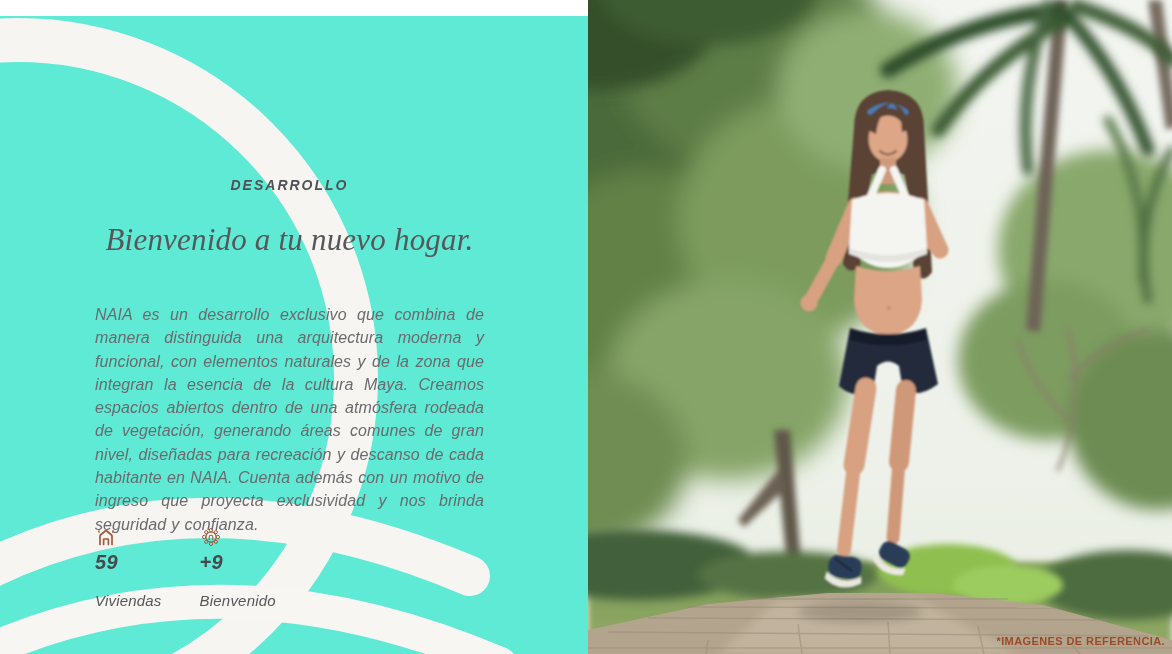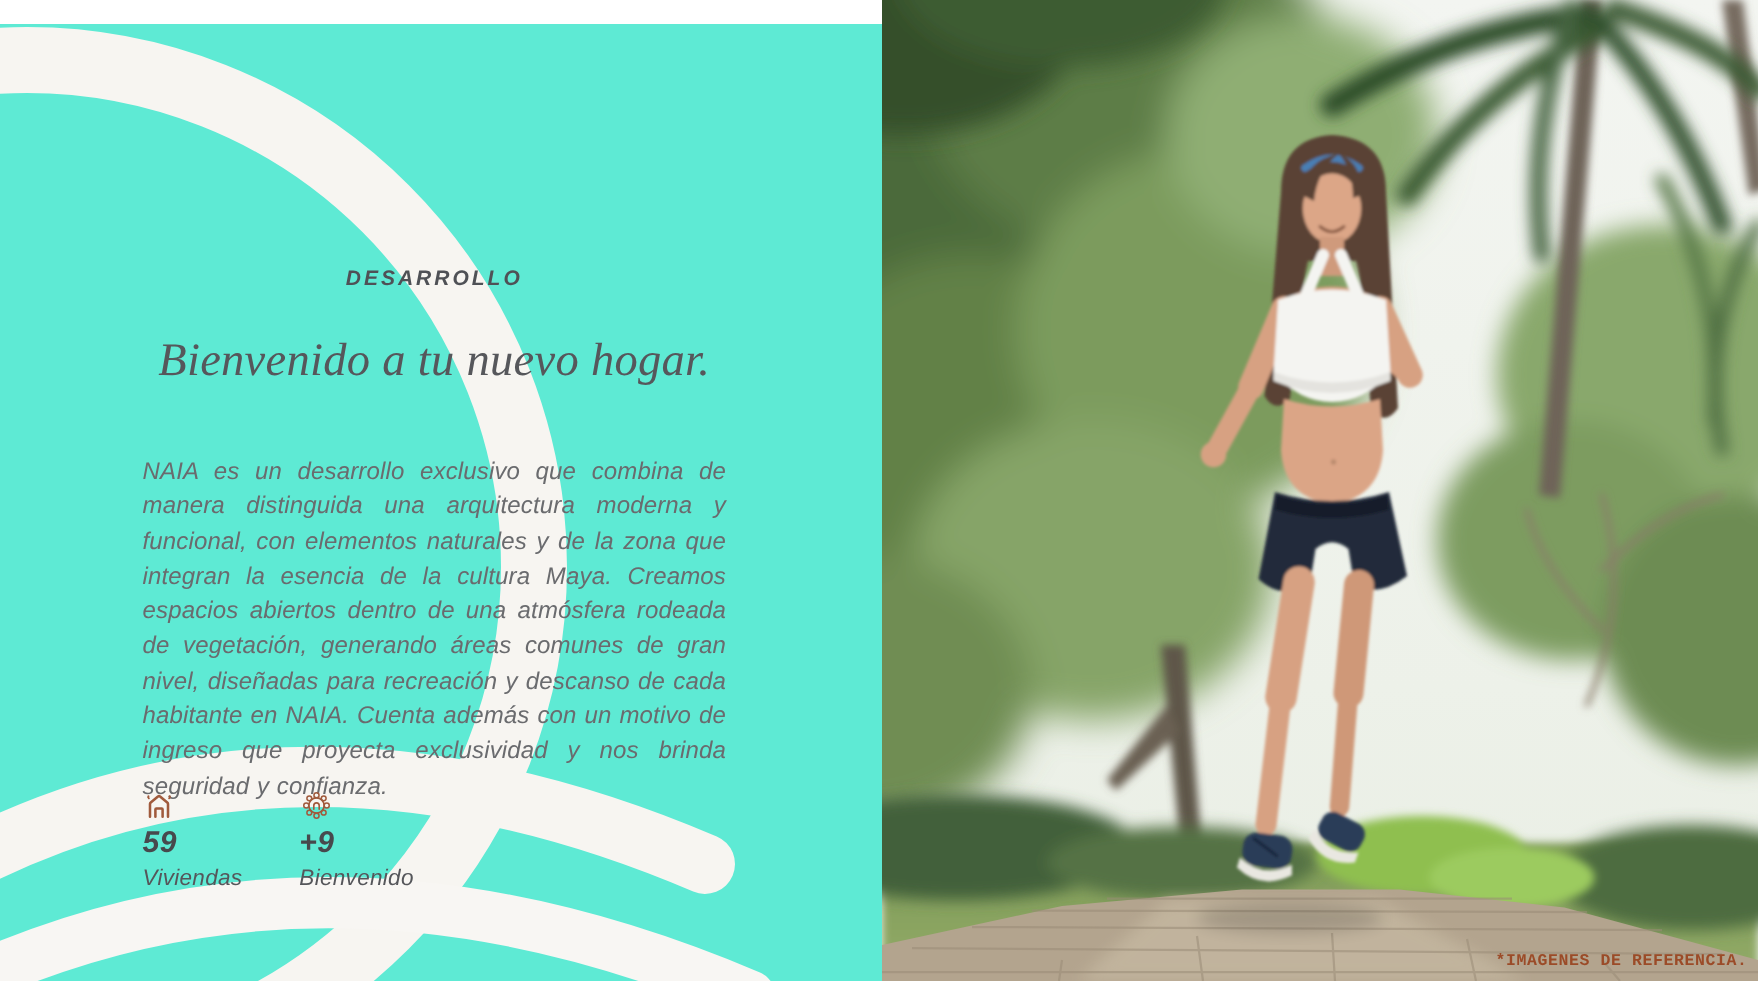--- a/index.html
+++ b/index.html
@@ -28,24 +28,24 @@
   }
   .para {
     position:absolute; top:287px; left:0; width:389px;
     font-size:16px; line-height:23.3px; color:#6a6b6e;
     text-align:justify; letter-spacing:0.1px; word-spacing:0.6px;
   }
   .stats { position:absolute; top:510px; left:0; display:flex; gap:38px; }
   .stat { min-width:62px; }
   .stat .icon { display:block; height:22px; margin-bottom:3px; }
   .stat .value { font-size:20px; font-weight:bold; color:#47494d; letter-spacing:0.3px; }
-  .stat .label { font-size:15px; color:#55565a; margin-top:3px; letter-spacing:0.2px;text-align:right; }
+  .stat .label { font-size:15px; color:#55565a; margin-top:18px; letter-spacing:0.2px;text-align:right; }
 
   
-  .photo { position:absolute; left:588px; top:0; width:584px; height:654px; overflow:hidden; background:#84cc16;font-family:Liberation Mono, monospace; }
+  .photo { position:absolute; left:588px; top:0; width:584px; height:654px; overflow:hidden; background:#84cc16; }
   .photo svg.scene { position:absolute; left:0; top:0; }
   .photo-caption {
     position:absolute; right:7px; bottom:7px;
     font-size:11px; font-weight:bold; color:#9b4b28; letter-spacing:0.4px;
   }
 </style>
 </head>
 <body>
 
 <div class="canvas">

